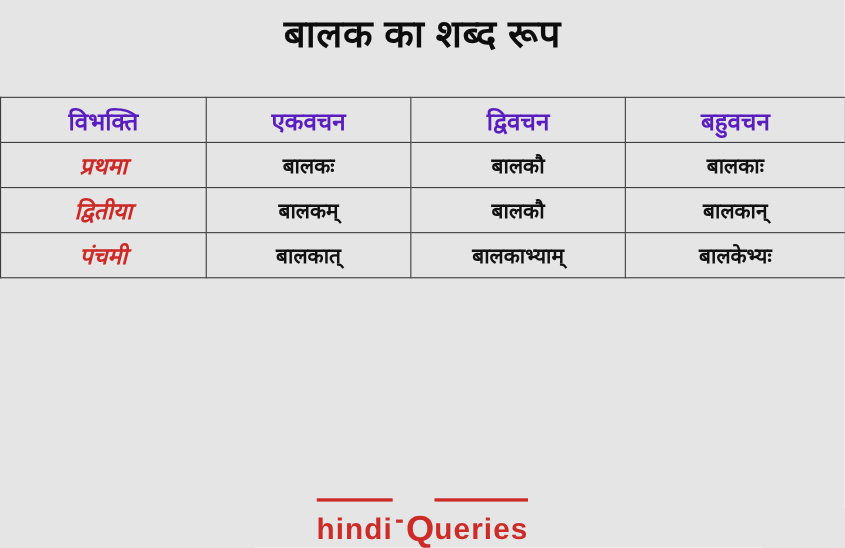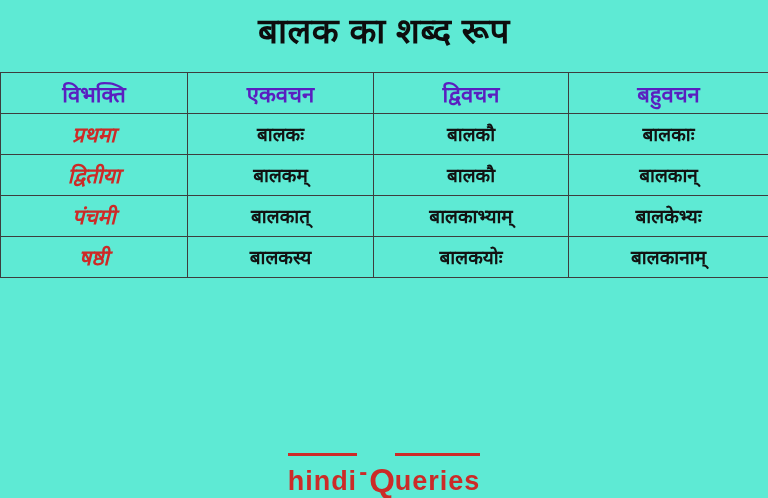--- a/index.html
+++ b/index.html
@@ -8,36 +8,36 @@
     width: 768px;
     height: 498px;
     background: #ffffff;
     overflow: hidden;
     font-family: "Liberation Sans", "DejaVu Sans", sans-serif;
   }
   .page {
     position: relative;
     width: 768px;
     height: 498px;
-    background: #5eead4;
+    background: #e5e5e5;
   }
   .title {
     position: absolute;
     top: 6px;
     left: 0;
     width: 768px;
     text-align: center;
     font-size: 35px;
     font-weight: bold;
     color: #0d0d0d;
     letter-spacing: 0.5px;
   }
   table.decl {
     position: absolute;
-    top: 72px;
+    top: 88px;
     left: 0;
     width: 768px;
     border-collapse: collapse;
     table-layout: fixed;
   }
   table.decl th, table.decl td {
     border: 1.5px solid #3d3d3d;
     text-align: center;
     vertical-align: middle;
     height: 40px;
@@ -120,26 +120,20 @@
       <td class="form-cell">बालकम्</td>
       <td class="form-cell">बालकौ</td>
       <td class="form-cell">बालकान्</td>
     </tr>
     <tr>
       <td class="case-cell">पंचमी</td>
       <td class="form-cell">बालकात्</td>
       <td class="form-cell">बालकाभ्याम्</td>
       <td class="form-cell">बालकेभ्यः</td>
     </tr>
-    <tr>
-      <td class="case-cell">षष्ठी</td>
-      <td class="form-cell">बालकस्य</td>
-      <td class="form-cell">बालकयोः</td>
-      <td class="form-cell">बालकानाम्</td>
-    </tr>
   </tbody>
     </table>
 
   <div class="logo">
     <span class="seg-over">hindi</span><span class="hyph">-</span><span class="bigq">Q</span><span class="seg-over">ueries</span>
   </div>
 
 </div>
 
 </body></html>

